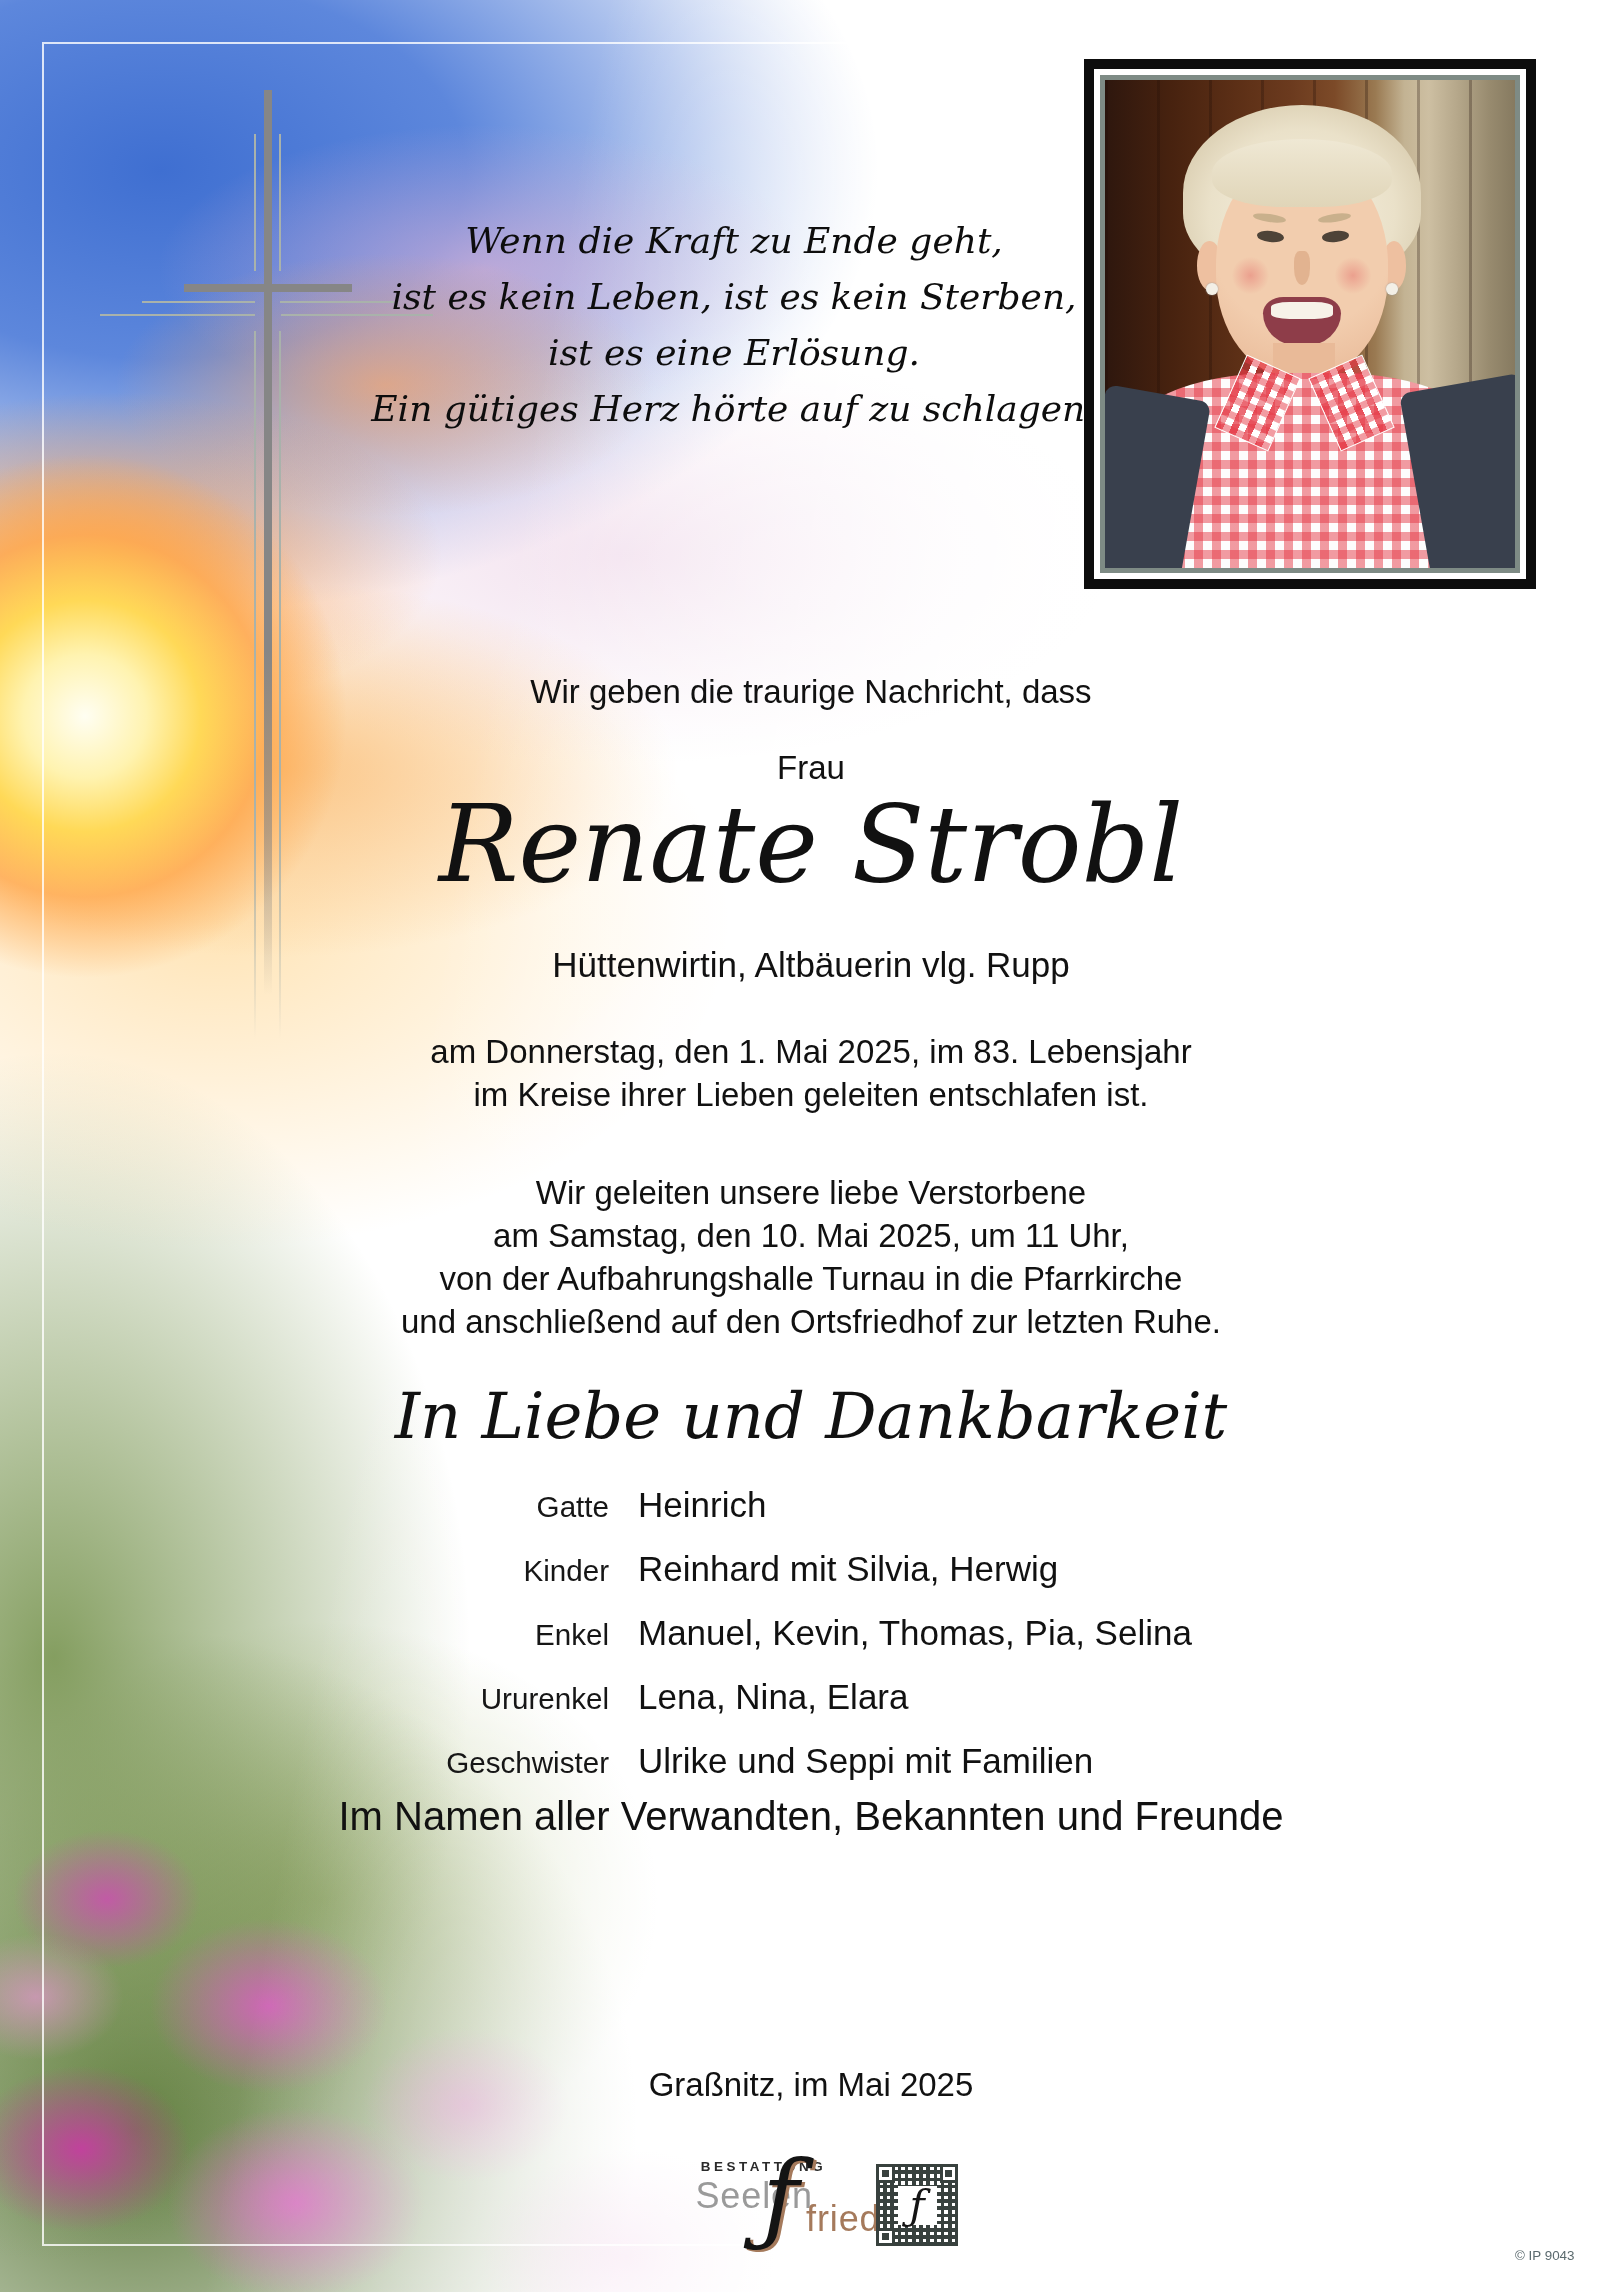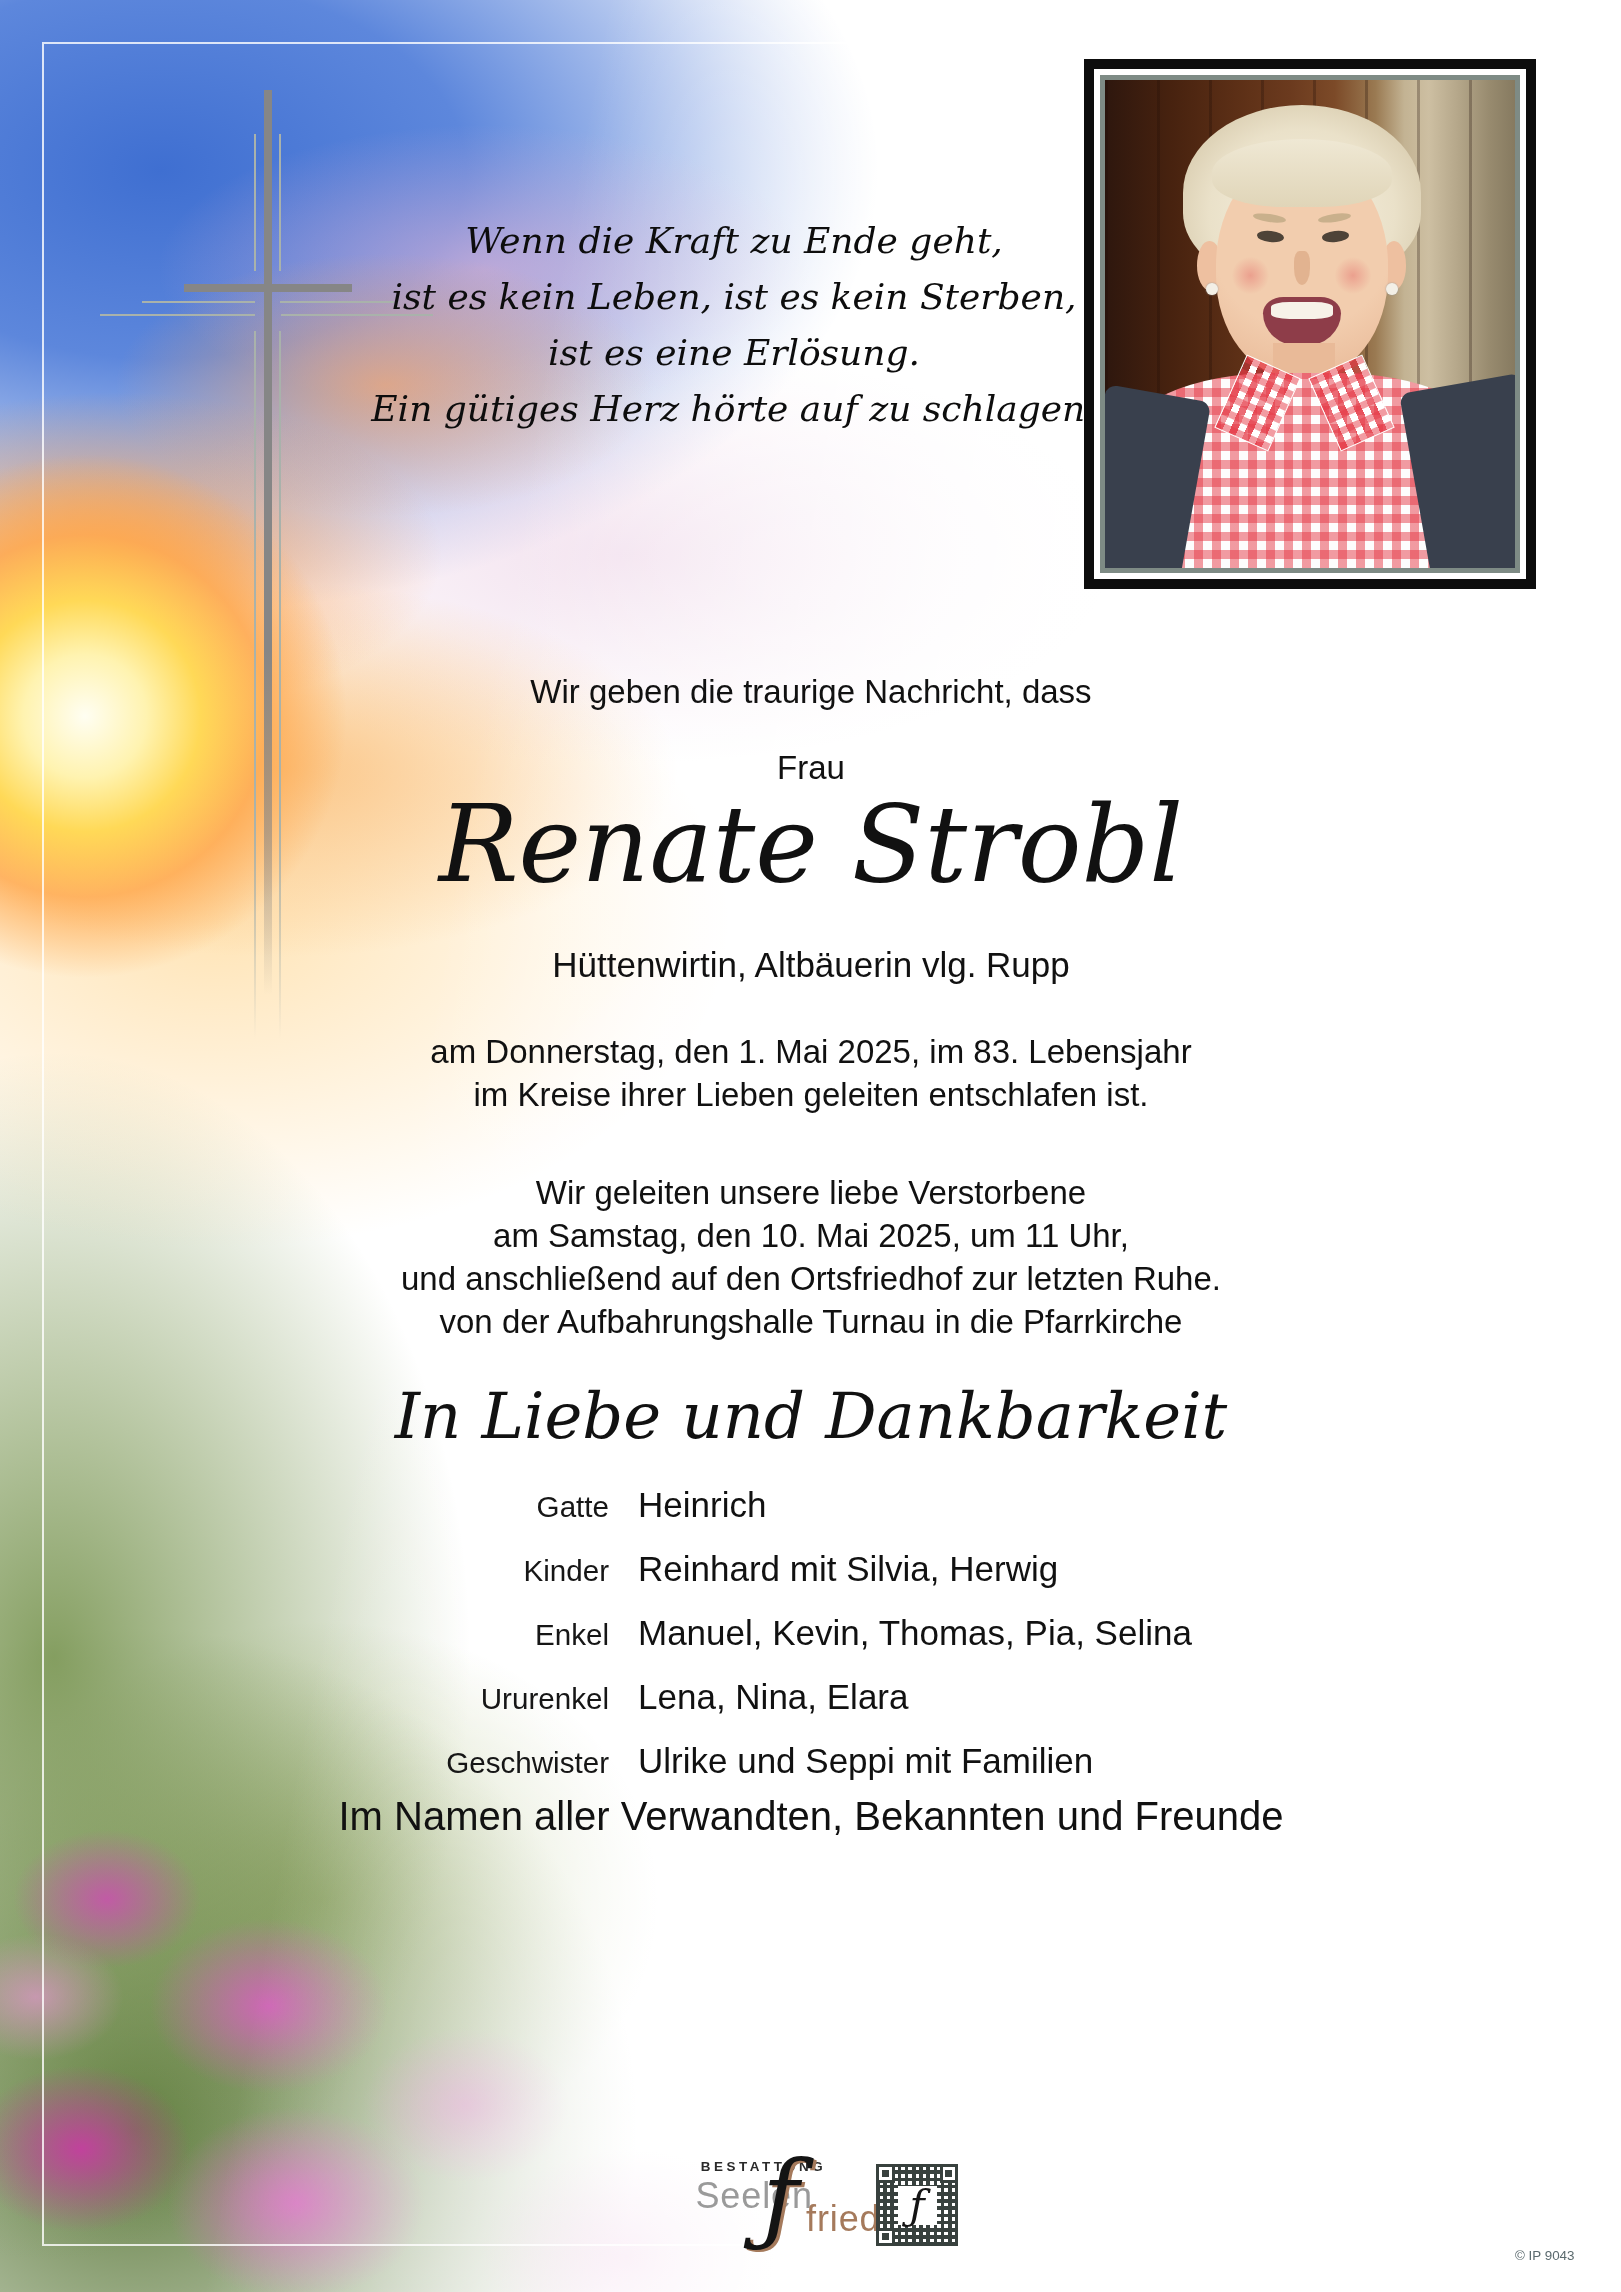--- a/index.html
+++ b/index.html
@@ -217,22 +217,22 @@
   <div class="center-col subtitle">Hüttenwirtin, Altbäuerin vlg. Rupp</div>
 
   <div class="center-col death-info">
     <div>am Donnerstag, den 1. Mai 2025, im 83. Lebensjahr</div>
     <div>im Kreise ihrer Lieben geleiten entschlafen ist.</div>
   </div>
 
   <div class="center-col funeral-info">
     <div>Wir geleiten unsere liebe Verstorbene</div>
     <div>am Samstag, den 10. Mai 2025, um 11 Uhr,</div>
+    <div>von der Aufbahrungshalle Turnau in die Pfarrkirche</div>
     <div>und anschließend auf den Ortsfriedhof zur letzten Ruhe.</div>
-    <div>von der Aufbahrungshalle Turnau in die Pfarrkirche</div>
   </div>
 
   <div class="center-col gratitude script">In Liebe und Dankbarkeit</div>
 
   <div class="family">
     <div class="fam-row">
       <span class="fam-label">Gatte</span>
       <span class="fam-value"><span class="b">Heinrich</span></span>
     </div>
     <div class="fam-row">
@@ -247,20 +247,21 @@
       <span class="fam-label">Ururenkel</span>
       <span class="fam-value"><span class="b">Lena</span><span>, </span><span class="b">Nina</span><span>, </span><span class="b">Elara</span></span>
     </div>
     <div class="fam-row">
       <span class="fam-label">Geschwister</span>
       <span class="fam-value"><span class="b">Ulrike</span><span> und </span><span class="b">Seppi mit Familien</span></span>
     </div>
   </div>
 
   <div class="center-col closing">Im Namen aller Verwandten, Bekannten und Freunde</div>
+  <div class="center-col place-date">Graßnitz, im Mai 2025</div>
 
   <div class="logo">
     <span class="logo-top">BESTATTUNG</span>
     <span class="logo-seelen">Seelen</span>
     <span class="logo-f-brown">ƒ</span>
     <span class="logo-f">ƒ</span>
     <span class="logo-frieden">frieden</span>
   </div>
 
   <div class="qr">

